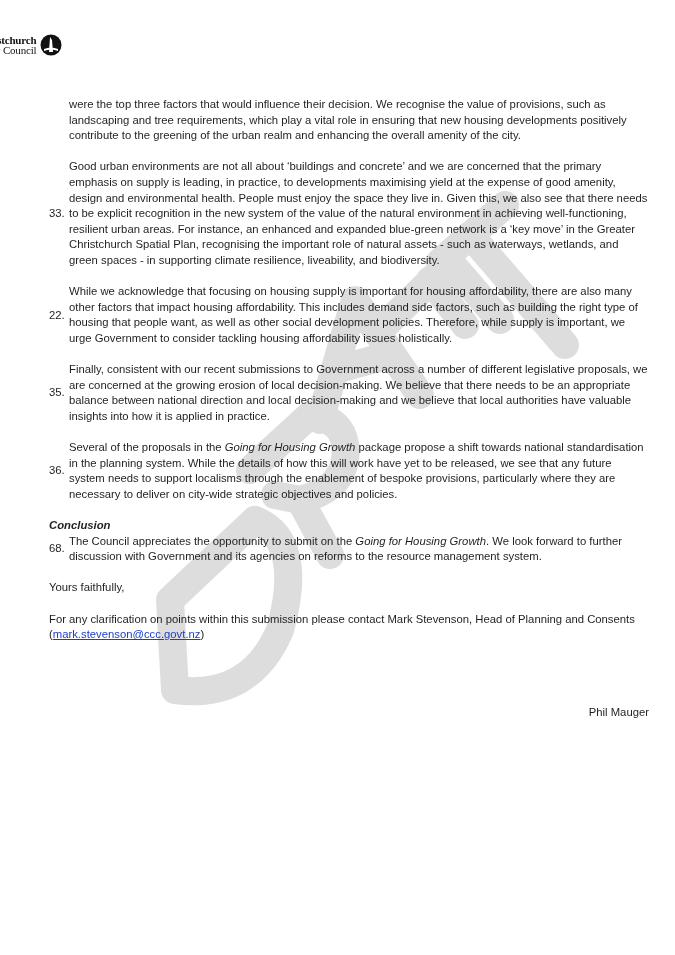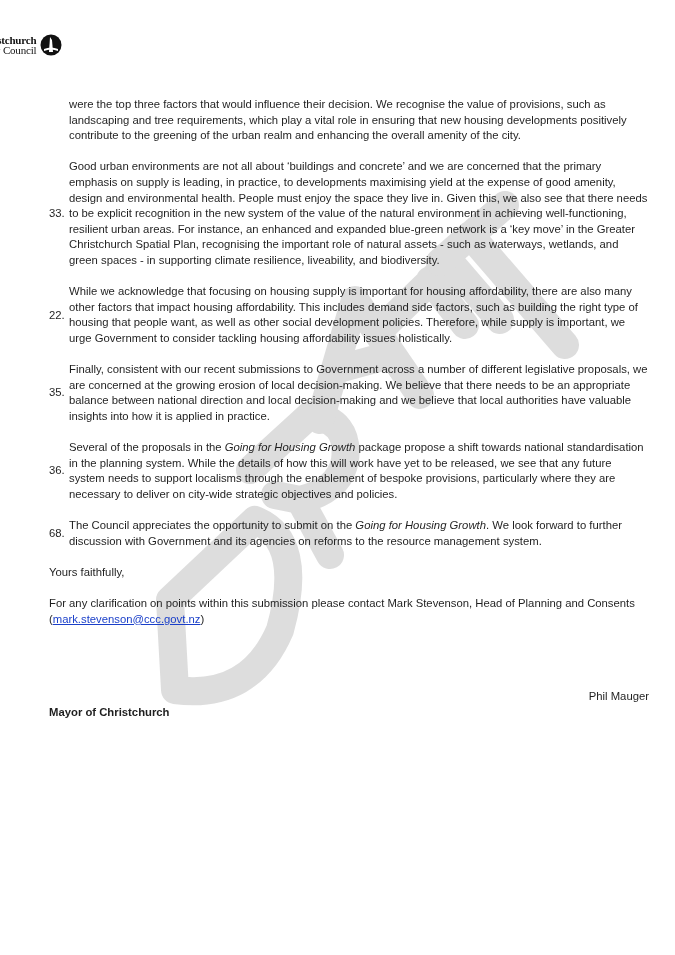--- a/index.html
+++ b/index.html
@@ -85,27 +85,27 @@
     <div class="numbered">
       <span class="num">35.</span>
       <span class="numtext">Finally, consistent with our recent submissions to Government across a number of different legislative proposals, we are concerned at the growing erosion of local decision-making. We believe that there needs to be an appropriate balance between national direction and local decision-making and we believe that local authorities have valuable insights into how it is applied in practice.</span>
     </div>
 
     <div class="numbered">
       <span class="num">36.</span>
       <span class="numtext"><span>Several of the proposals in the </span><em>Going for Housing Growth</em><span> package propose a shift towards national standardisation in the planning system. While the details of how this will work have yet to be released, we see that any future system needs to support localisms through the enablement of bespoke provisions, particularly where they are necessary to deliver on city-wide strategic objectives and policies.</span></span>
     </div>
 
+    <p class="heading">Conclusion</p>
 
     <div class="numbered">
       <span class="num">68.</span>
       <span class="numtext"><span>The Council appreciates the opportunity to submit on the </span><em>Going for Housing Growth</em><span>. We look forward to further discussion with Government and its agencies on reforms to the resource management system.</span></span>
     </div>
 
     <p class="para">Yours faithfully,</p>
 
     <p class="para"><span>For any clarification on points within this submission please contact Mark Stevenson, Head of Planning and Consents (</span><a class="email" href="#">mark.stevenson@ccc.govt.nz</a><span>)</span></p>
 
     <p class="sig-name">Phil Mauger</p>
-    <p class="sig-title">Mayor of Christchurch</p>
   </div>
 
 </div>
 
 </body></html>

